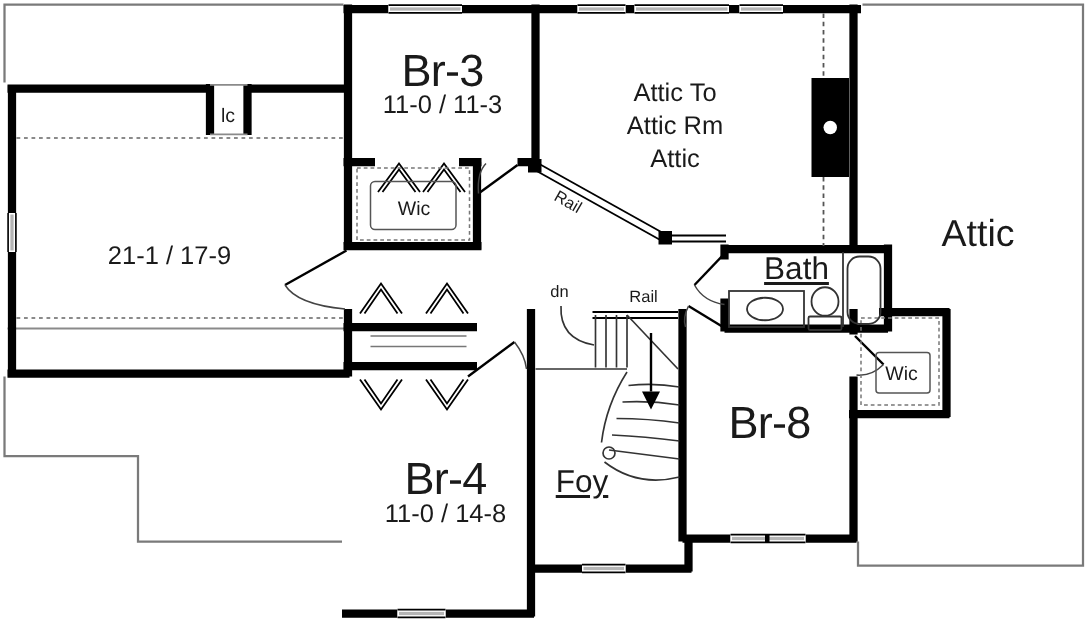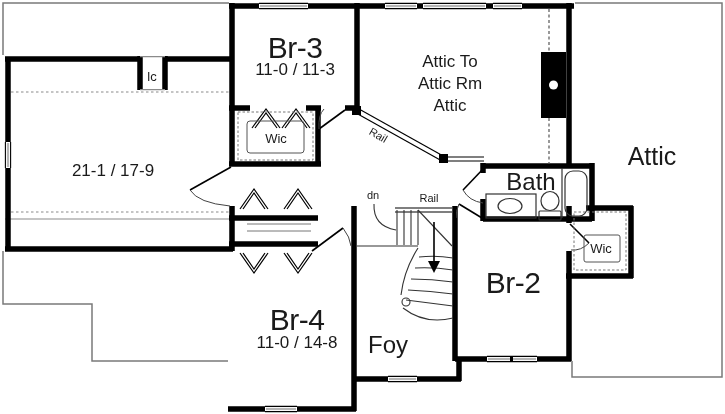--- a/index.html
+++ b/index.html
@@ -14,21 +14,21 @@
     position:relative;width:725px;height:414px;background:var(--c-background);
     font-family:"Liberation Sans", sans-serif;color:var(--c-text);overflow:hidden;
   }
   .plan svg{position:absolute;left:0;top:0;}
   .label{
     position:absolute;transform:translateX(-50%);white-space:nowrap;
     line-height:1.05;text-align:center;color:var(--c-text);
   }
   .room-name{font-size:30px;letter-spacing:-0.5px;}
   .room-dims{font-size:17px;}
-  .room-md{font-size:24px;}
+  .room-md{font-size:21px;text-decoration:underline;}
   .attic-name{font-size:25px;}
   .closet-label{font-size:13px;}
   .tiny-label{font-size:11px;}
   .rot{transform:translateX(-50%) rotate(30deg);}
 </style>
 </head>
 <body>
 
 <div class="plan">
 
@@ -203,26 +203,26 @@
   <div class="label room-dims" style="left:295px;top:61px">11-0 / 11-3</div>
 
   <div class="label room-dims" style="left:450px;top:53px">Attic To</div>
   <div class="label room-dims" style="left:450px;top:75px">Attic Rm</div>
   <div class="label room-dims" style="left:450px;top:97px">Attic</div>
 
   <div class="label attic-name" style="left:652px;top:143px">Attic</div>
 
   <div class="label room-md" style="left:531px;top:169px">Bath</div>
 
-  <div class="label room-name" style="left:513px;top:267px">Br-2</div>
+  <div class="label room-name" style="left:513px;top:267px">Br-8</div>
 
   <div class="label room-name" style="left:297px;top:304px">Br-4</div>
   <div class="label room-dims" style="left:297px;top:334px">11-0 / 14-8</div>
 
-  <div class="label room-md" style="left:388px;top:332px">Foy</div>
+  <div class="label room-md" style="left:388px;top:311px">Foy</div>
 
   <div class="label closet-label" style="left:276px;top:132px">Wic</div>
   <div class="label closet-label" style="left:601px;top:242px">Wic</div>
   <div class="label closet-label" style="left:152px;top:70px">lc</div>
 
   <div class="label tiny-label rot" style="left:378px;top:130px">Rail</div>
   <div class="label tiny-label" style="left:429px;top:193px">Rail</div>
   <div class="label tiny-label" style="left:373px;top:190px">dn</div>
 
 </div>

